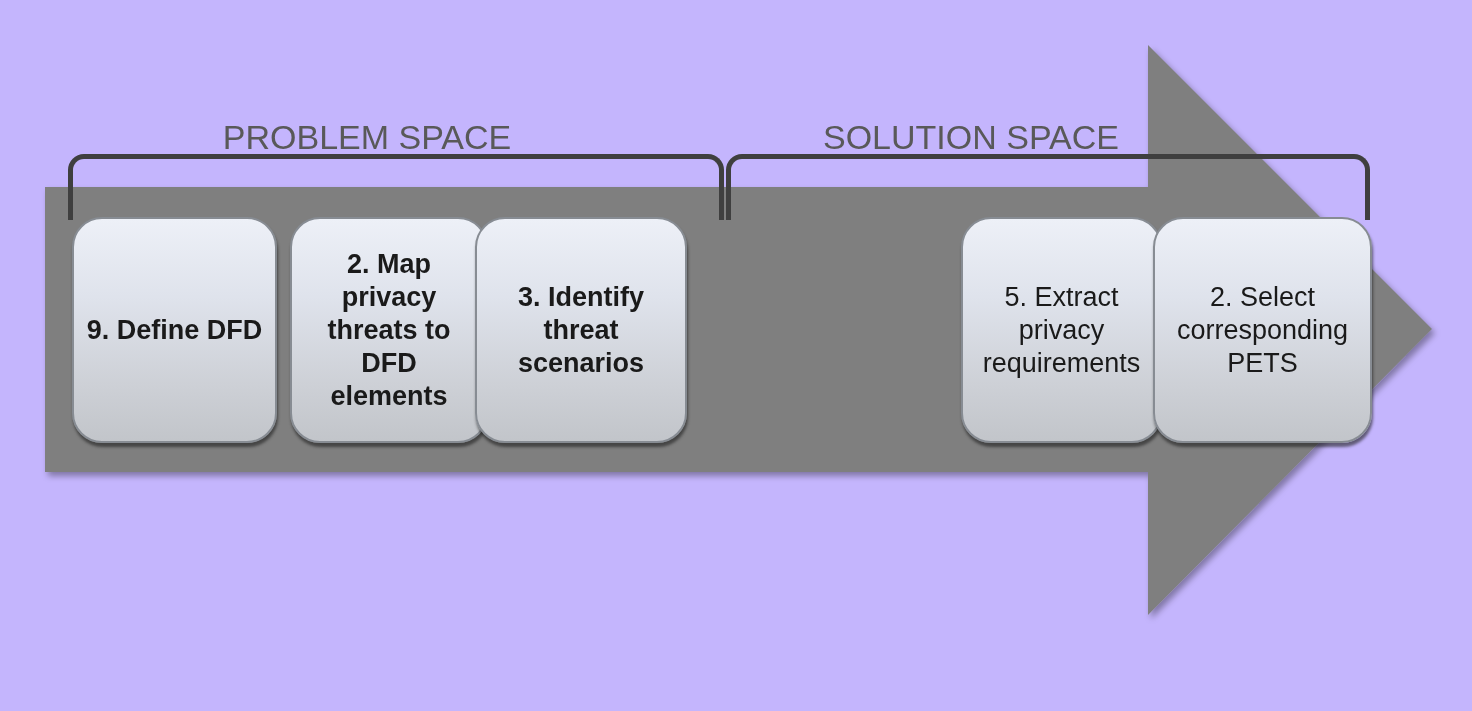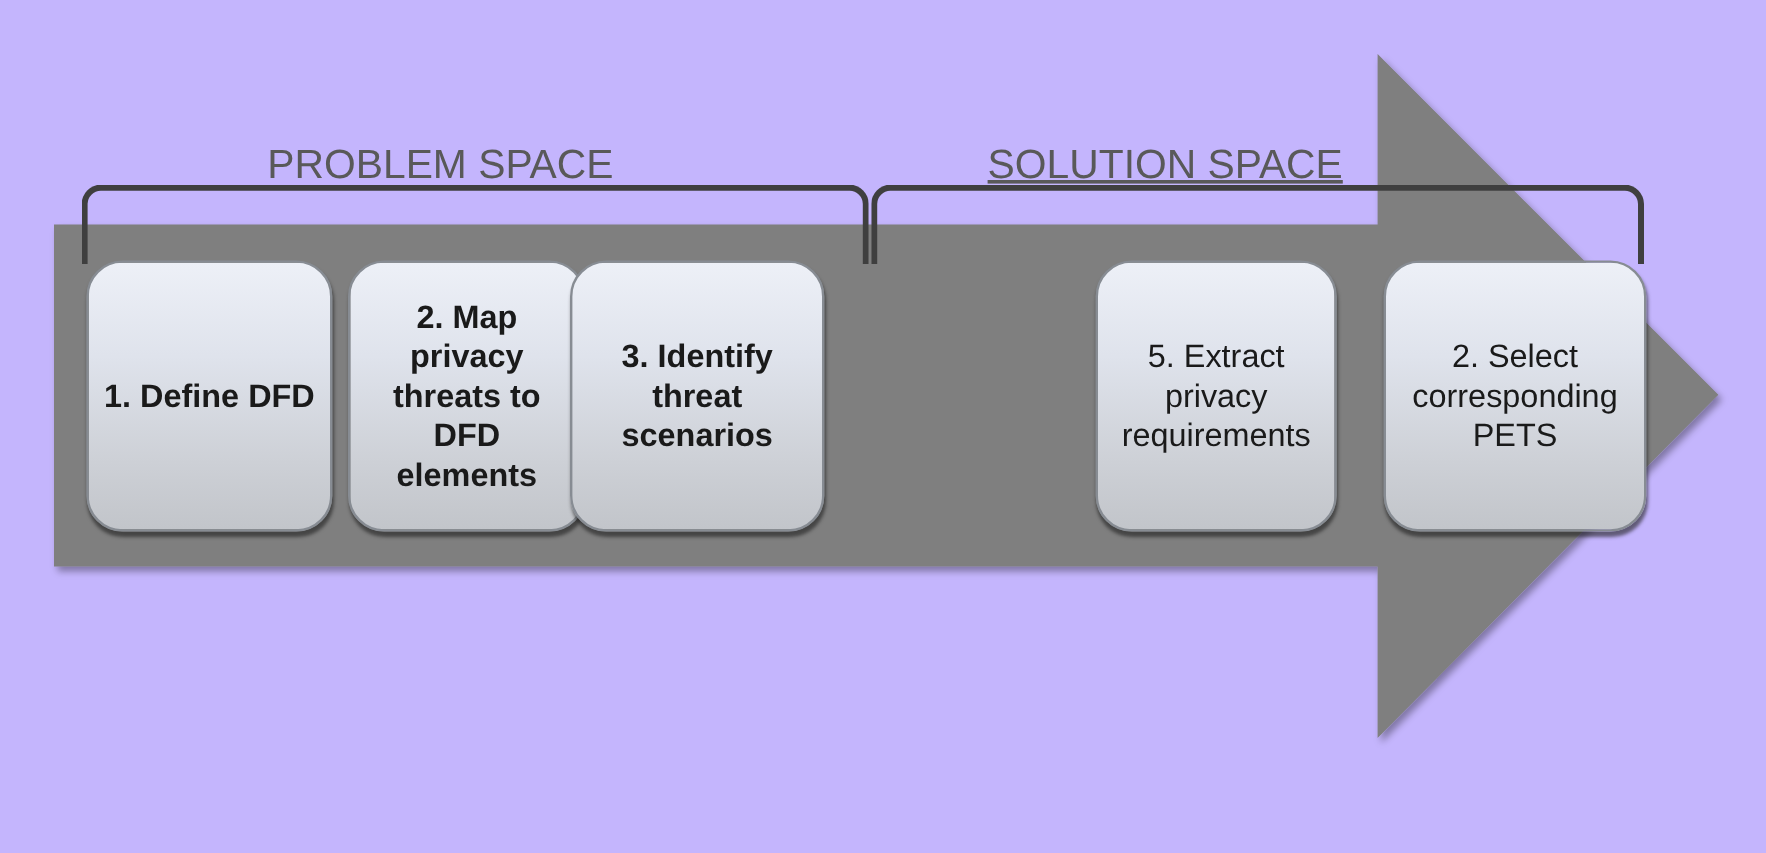--- a/index.html
+++ b/index.html
@@ -41,21 +41,21 @@
   .space-label {
     position: absolute;
     top: 118px;
     transform: translateX(-50%);
     font-size: 34px;
     letter-spacing: 0px;
     color: var(--label-color, #595959);
     white-space: nowrap;
   }
   .space-label-problem  { left: 367px; }
-  .space-label-solution { left: 971px; text-decoration: underline; }
+  .space-label-solution { left: 971px; }
   .step {
     position: absolute;
     top: 217px;
     height: 226px;
     box-sizing: border-box;
     border: 2px solid #878c93;
     border-radius: 30px;
     background: linear-gradient(180deg,
                 var(--box-top, #edf0f7) 0%,
                 #dfe3ec 35%,
@@ -63,21 +63,21 @@
                 var(--box-bottom, #c2c5ca) 100%);
     box-shadow: 1px 4px 3px rgba(30,30,30,0.6);
     display: flex;
     align-items: center;
     justify-content: center;
   }
   .step-1 { left: 72px;   width: 205px; }
   .step-2 { left: 290px;  width: 198px; }
   .step-3 { left: 475px;  width: 212px; }
   .step-4 { left: 727px;  width: 198px; }
-  .step-5 { left: 913px;  width: 201px; }
+  .step-5 { left: 961px;  width: 201px; }
   .step-6 { left: 1153px; width: 219px; }
   .step-label {
     font-size: 27px;
     line-height: 33px;
     color: var(--box-text, #1a1a1a);
     text-align: center;
     white-space: pre-line;
     width: 100%;
   }
   .step.bold .step-label { font-weight: 700; }
@@ -97,21 +97,21 @@
   </svg>
 
   <div class="bracket bracket-problem"></div>
   <div class="bracket bracket-solution"></div>
 
   <div class="space-label space-label-problem">PROBLEM SPACE</div>
 
   <div class="space-label space-label-solution">SOLUTION SPACE</div>
 
   <div class="step step-1 bold">
-    <div class="step-label">1. Define DFD</div>
+    <div class="step-label">9. Define DFD</div>
   </div>
   <div class="step step-2 bold">
     <div class="step-label">2. Map
 privacy
 threats to
 DFD
 elements</div>
   </div>
   <div class="step step-3 bold">
     <div class="step-label">3. Identify

